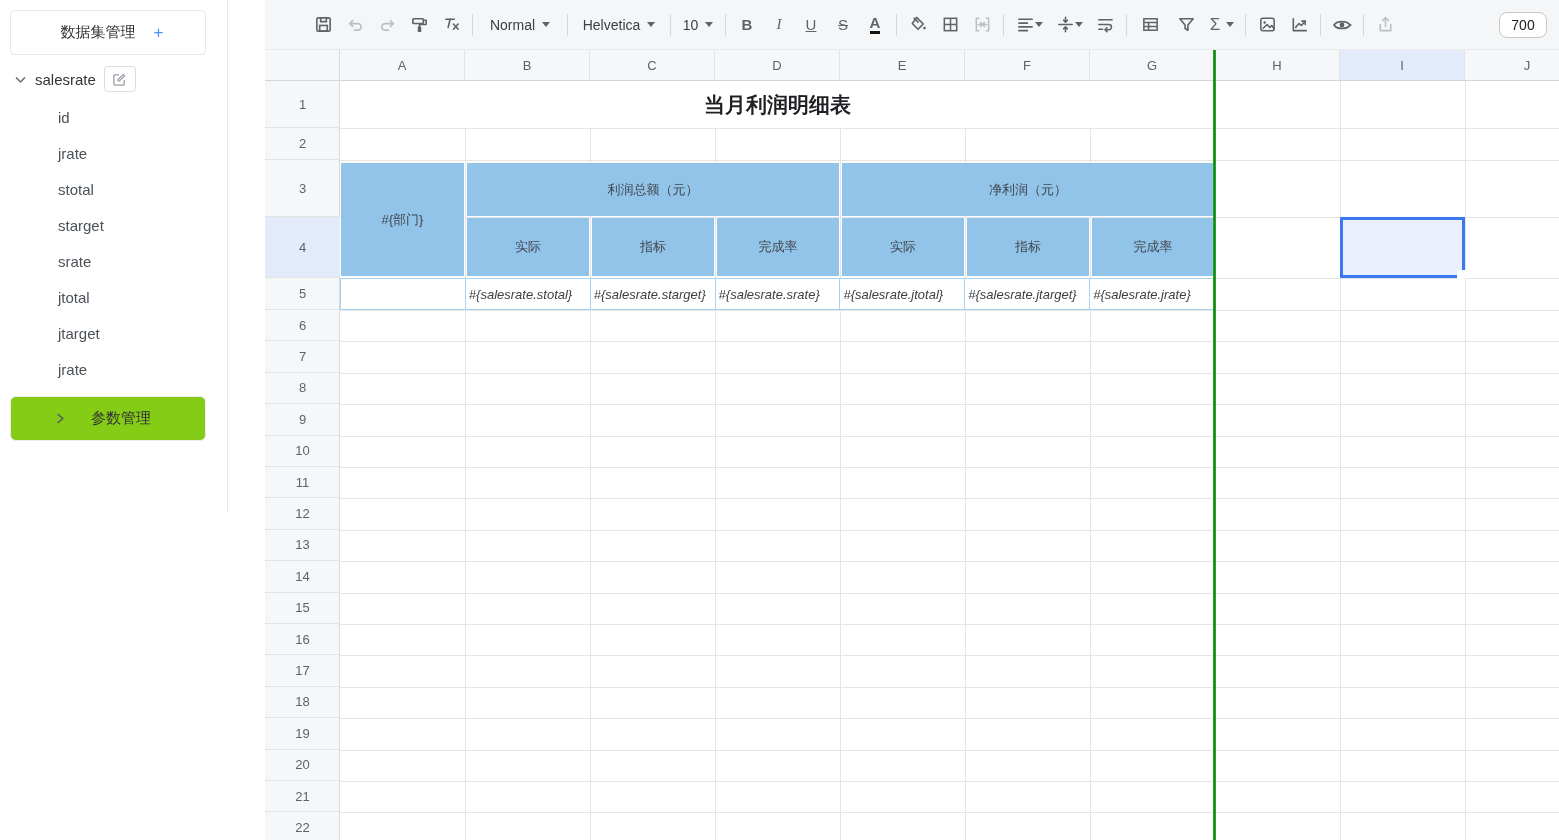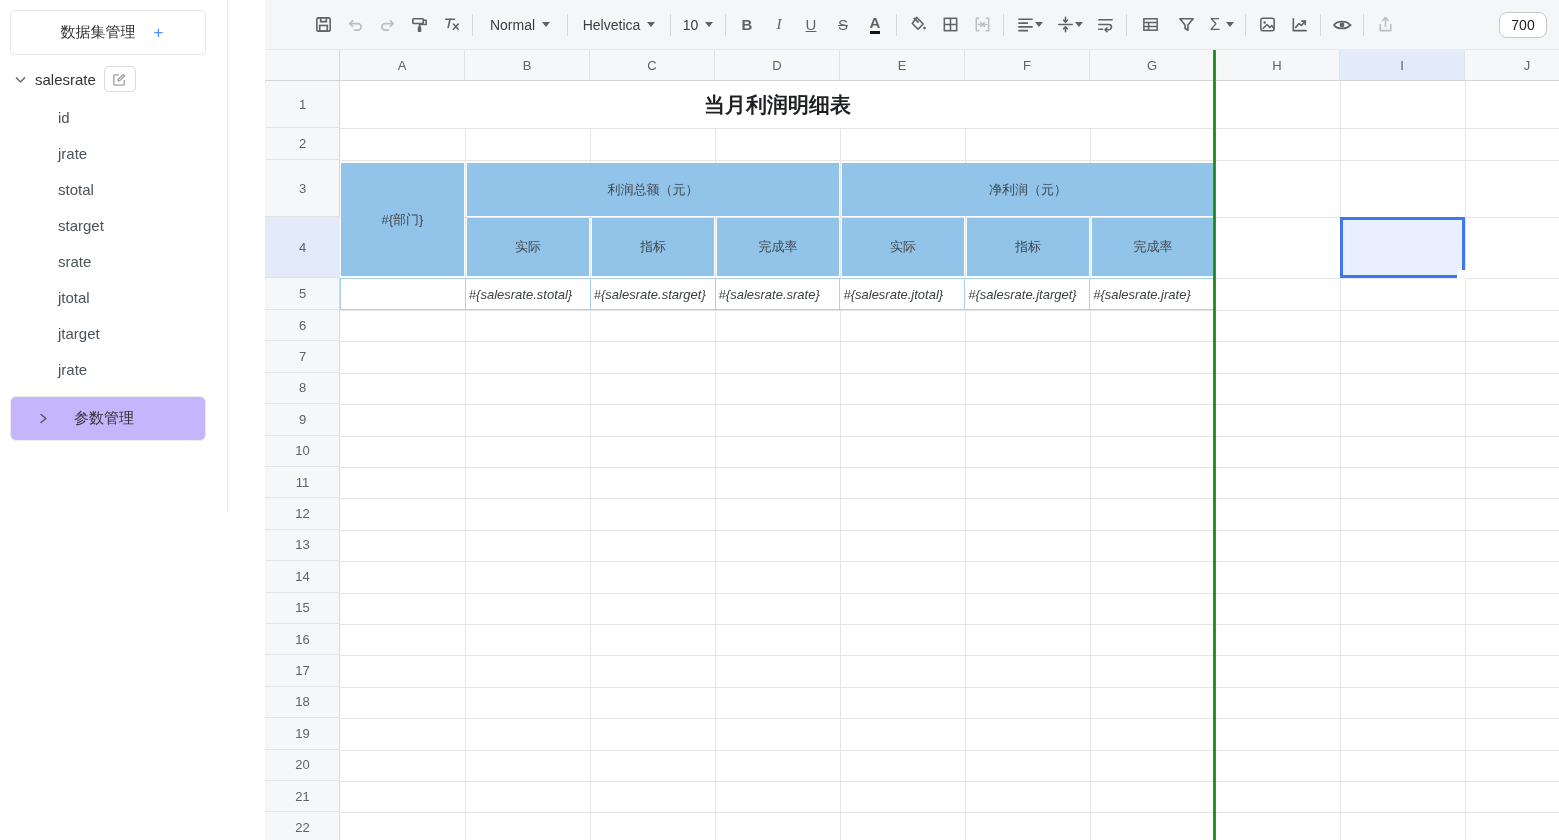--- a/index.html
+++ b/index.html
@@ -11,21 +11,21 @@
   .sidebar { position:absolute; left:0; top:0; width:228px; height:512px; background:#fff; border-right:1px solid #e9e9e9; }
   .ds-btn { position:absolute; left:10px; top:10px; width:196px; height:45px; background:#fff; border:1px solid #e8e8e8; border-radius:4px; display:flex; align-items:center; justify-content:center; gap:18px; font-size:15px; color:#333; cursor:pointer;padding-left:8px; }
   .ds-btn .plus { color:#4c8ef8; font-size:17px; }
   .ds-row { position:absolute; left:14px; top:66px; display:flex; align-items:center; gap:8px; }
   .ds-row .name { font-size:15px; color:#333; }
   .icon-svg { display:inline-flex; align-items:center; justify-content:center; }
   .edit-btn { width:32px; height:26px; border:1px solid #dedede; border-radius:4px; background:#fff; display:flex; align-items:center; justify-content:center; color:#9aa0a6; cursor:pointer; }
   .field-list { position:absolute; left:58px; top:100px; list-style:none; }
   .field-list li { height:36px; line-height:36px; font-size:15px; color:#4b5258; cursor:pointer; }
   .side-secs { position:absolute; left:10px; top:396px; width:196px; }
-  .side-sec { height:45px; margin-bottom:5px; background:#c4b5fd; border:1px solid #ececec; border-radius:6px; display:flex; align-items:center; color:#333; cursor:pointer; }
+  .side-sec { height:45px; margin-bottom:5px; background:#84cc16; border:1px solid #ececec; border-radius:6px; display:flex; align-items:center; color:#333; cursor:pointer;padding-left:17px; }
   .side-sec .chev { margin-left:26px; color:#555; }
   .side-sec .lbl { margin-left:24px; font-size:15px; }
 
   
   .main { position:absolute; left:265px; top:0; width:1294px; height:840px; }
 
   
   .toolbar { position:absolute; left:0; top:0; width:1294px; height:50px; background:#f5f6f7; border-bottom:1px solid #e9eaeb; display:flex; align-items:center; padding-left:42px; color:#5f6368; }
   .tb-btn { width:32px; height:30px; border-radius:3px; display:flex; align-items:center; justify-content:center; cursor:pointer; flex:none; }
   .tb-btn.wide { width:40px; }

